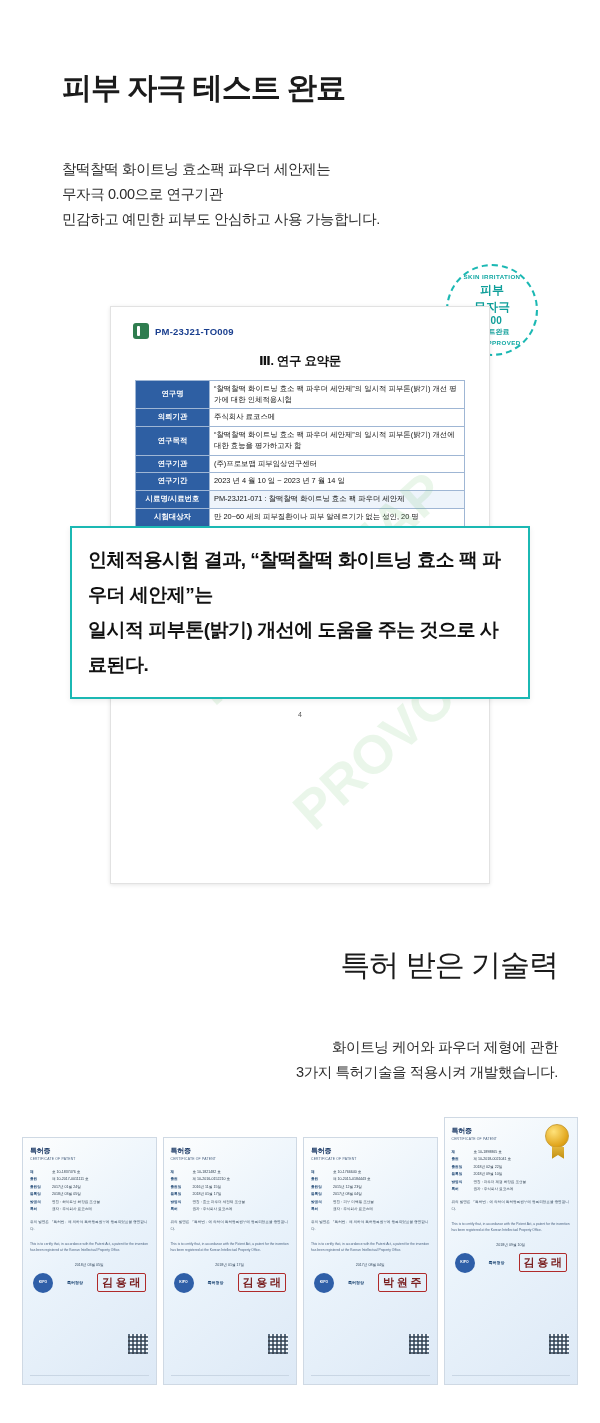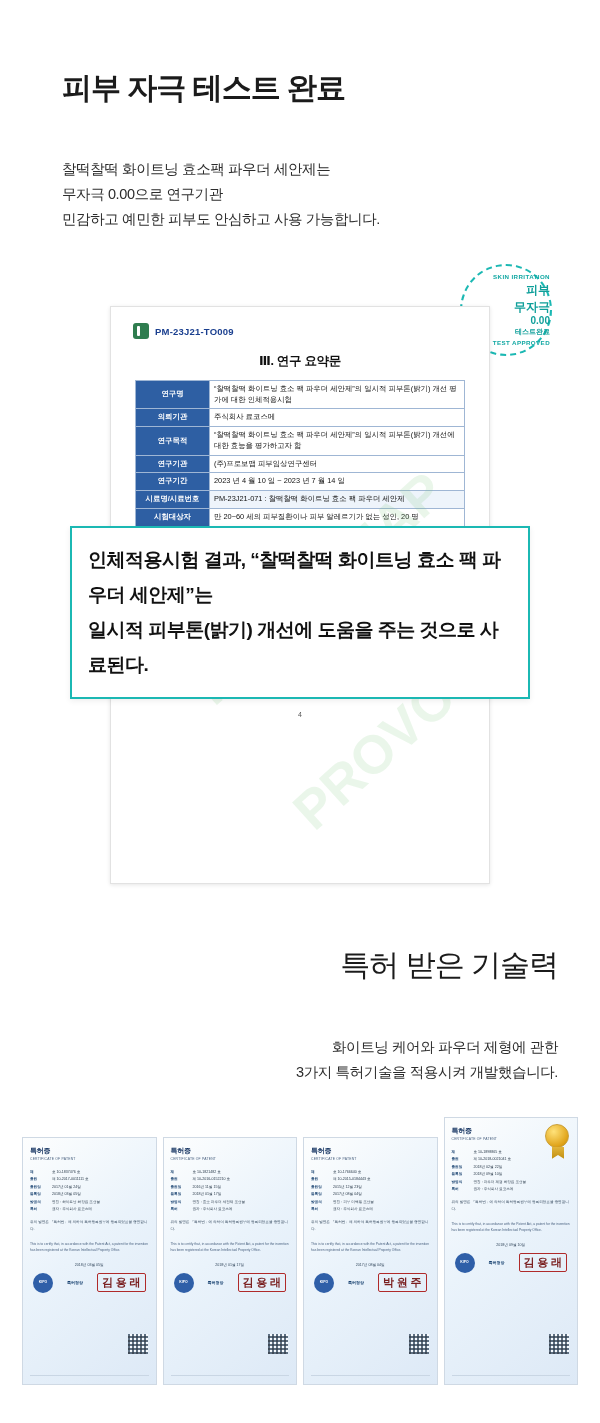--- a/index.html
+++ b/index.html
@@ -137,27 +137,27 @@
     line-height:1.85;
     letter-spacing:-0.5px;
     color:#111;
     font-weight:bold;
     box-shadow:0 2px 6px rgba(0,0,0,0.07);
   }
 
   
   .stamp {
     position:absolute;
-    right:48px; top:4px;
+    right:62px; top:4px;
     width:92px;height:92px;border-radius:50%;
     background:#ffffff;
     border:2px dashed #1bb8b3;
     color:#12a8a3;
     text-align:center;
-    display:flex;flex-direction:column;align-items:flex-end;justify-content:center;
+    display:flex;flex-direction:column;align-items:center;justify-content:center;
     line-height:1.25;
   }
   .stamp .s-top { font-size:6.2px; letter-spacing:0.4px; font-weight:bold; }
   .stamp .s-main { font-size:12px; font-weight:bold; color:#0f9f9a; margin-top:2px;}
   .stamp .s-num { font-size:10px; font-weight:bold; color:#0f9f9a;}
   .stamp .s-sub { font-size:7px; font-weight:bold; color:#0f9f9a; margin-top:1px;}
   .stamp .s-bot { font-size:6.2px; letter-spacing:0.4px; font-weight:bold; margin-top:2px;}
 
   
   .sec2 { position:relative; width:600px; margin-top:22px; }

